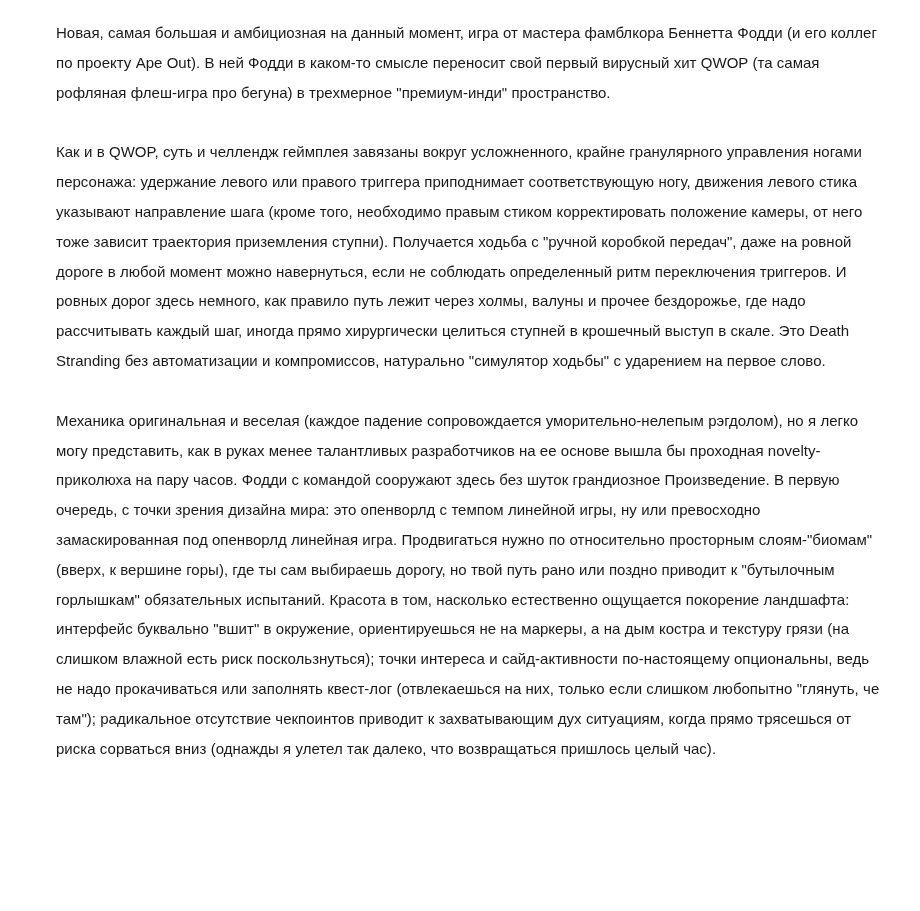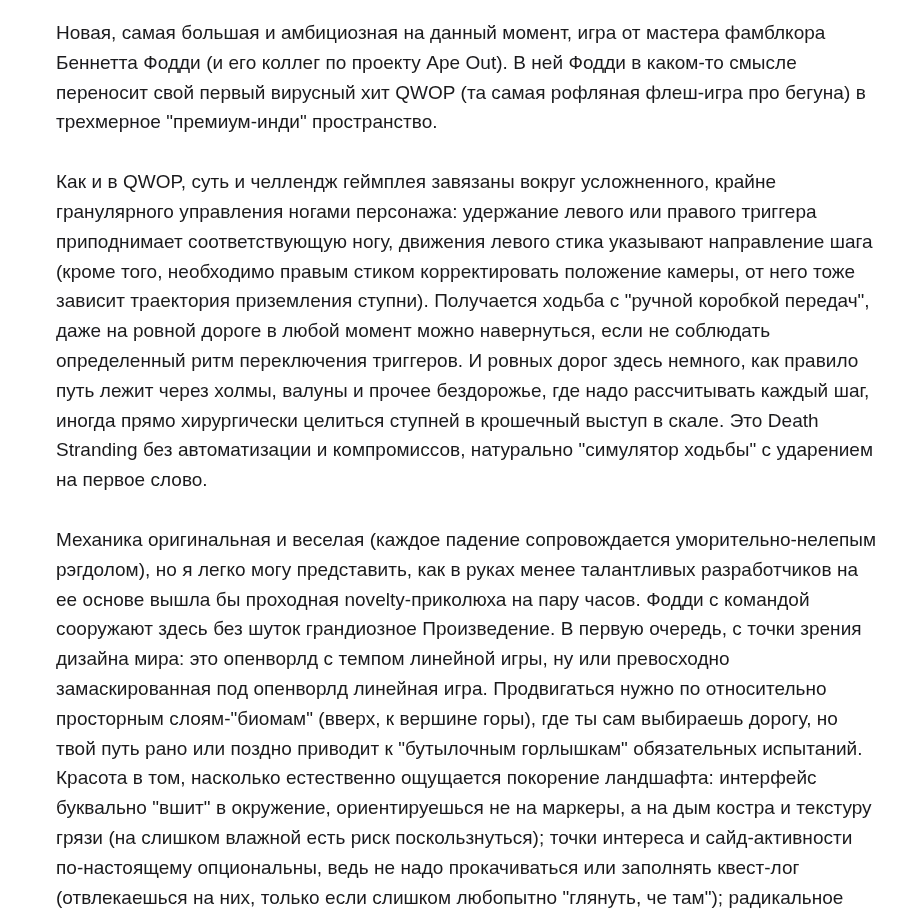--- a/index.html
+++ b/index.html
@@ -15,21 +15,21 @@
     font-family: "Liberation Sans", "DejaVu Sans", sans-serif;
     -webkit-font-smoothing: antialiased;
   }
   .article {
     box-sizing: border-box;
     width: 920px;
     padding: 18px 40px 0 56px;
   }
   .article p {
     margin: 0 0 30px 0;
-    font-size: 19px;
+    font-size: 15px;
     line-height: 29.8px;
     color: #1a1a1c;
     letter-spacing: 0.02px;
     text-align: left;
     word-spacing: 0.1px;
   }
   .article p:last-child {
     margin-bottom: 0;
   }
 </style>

